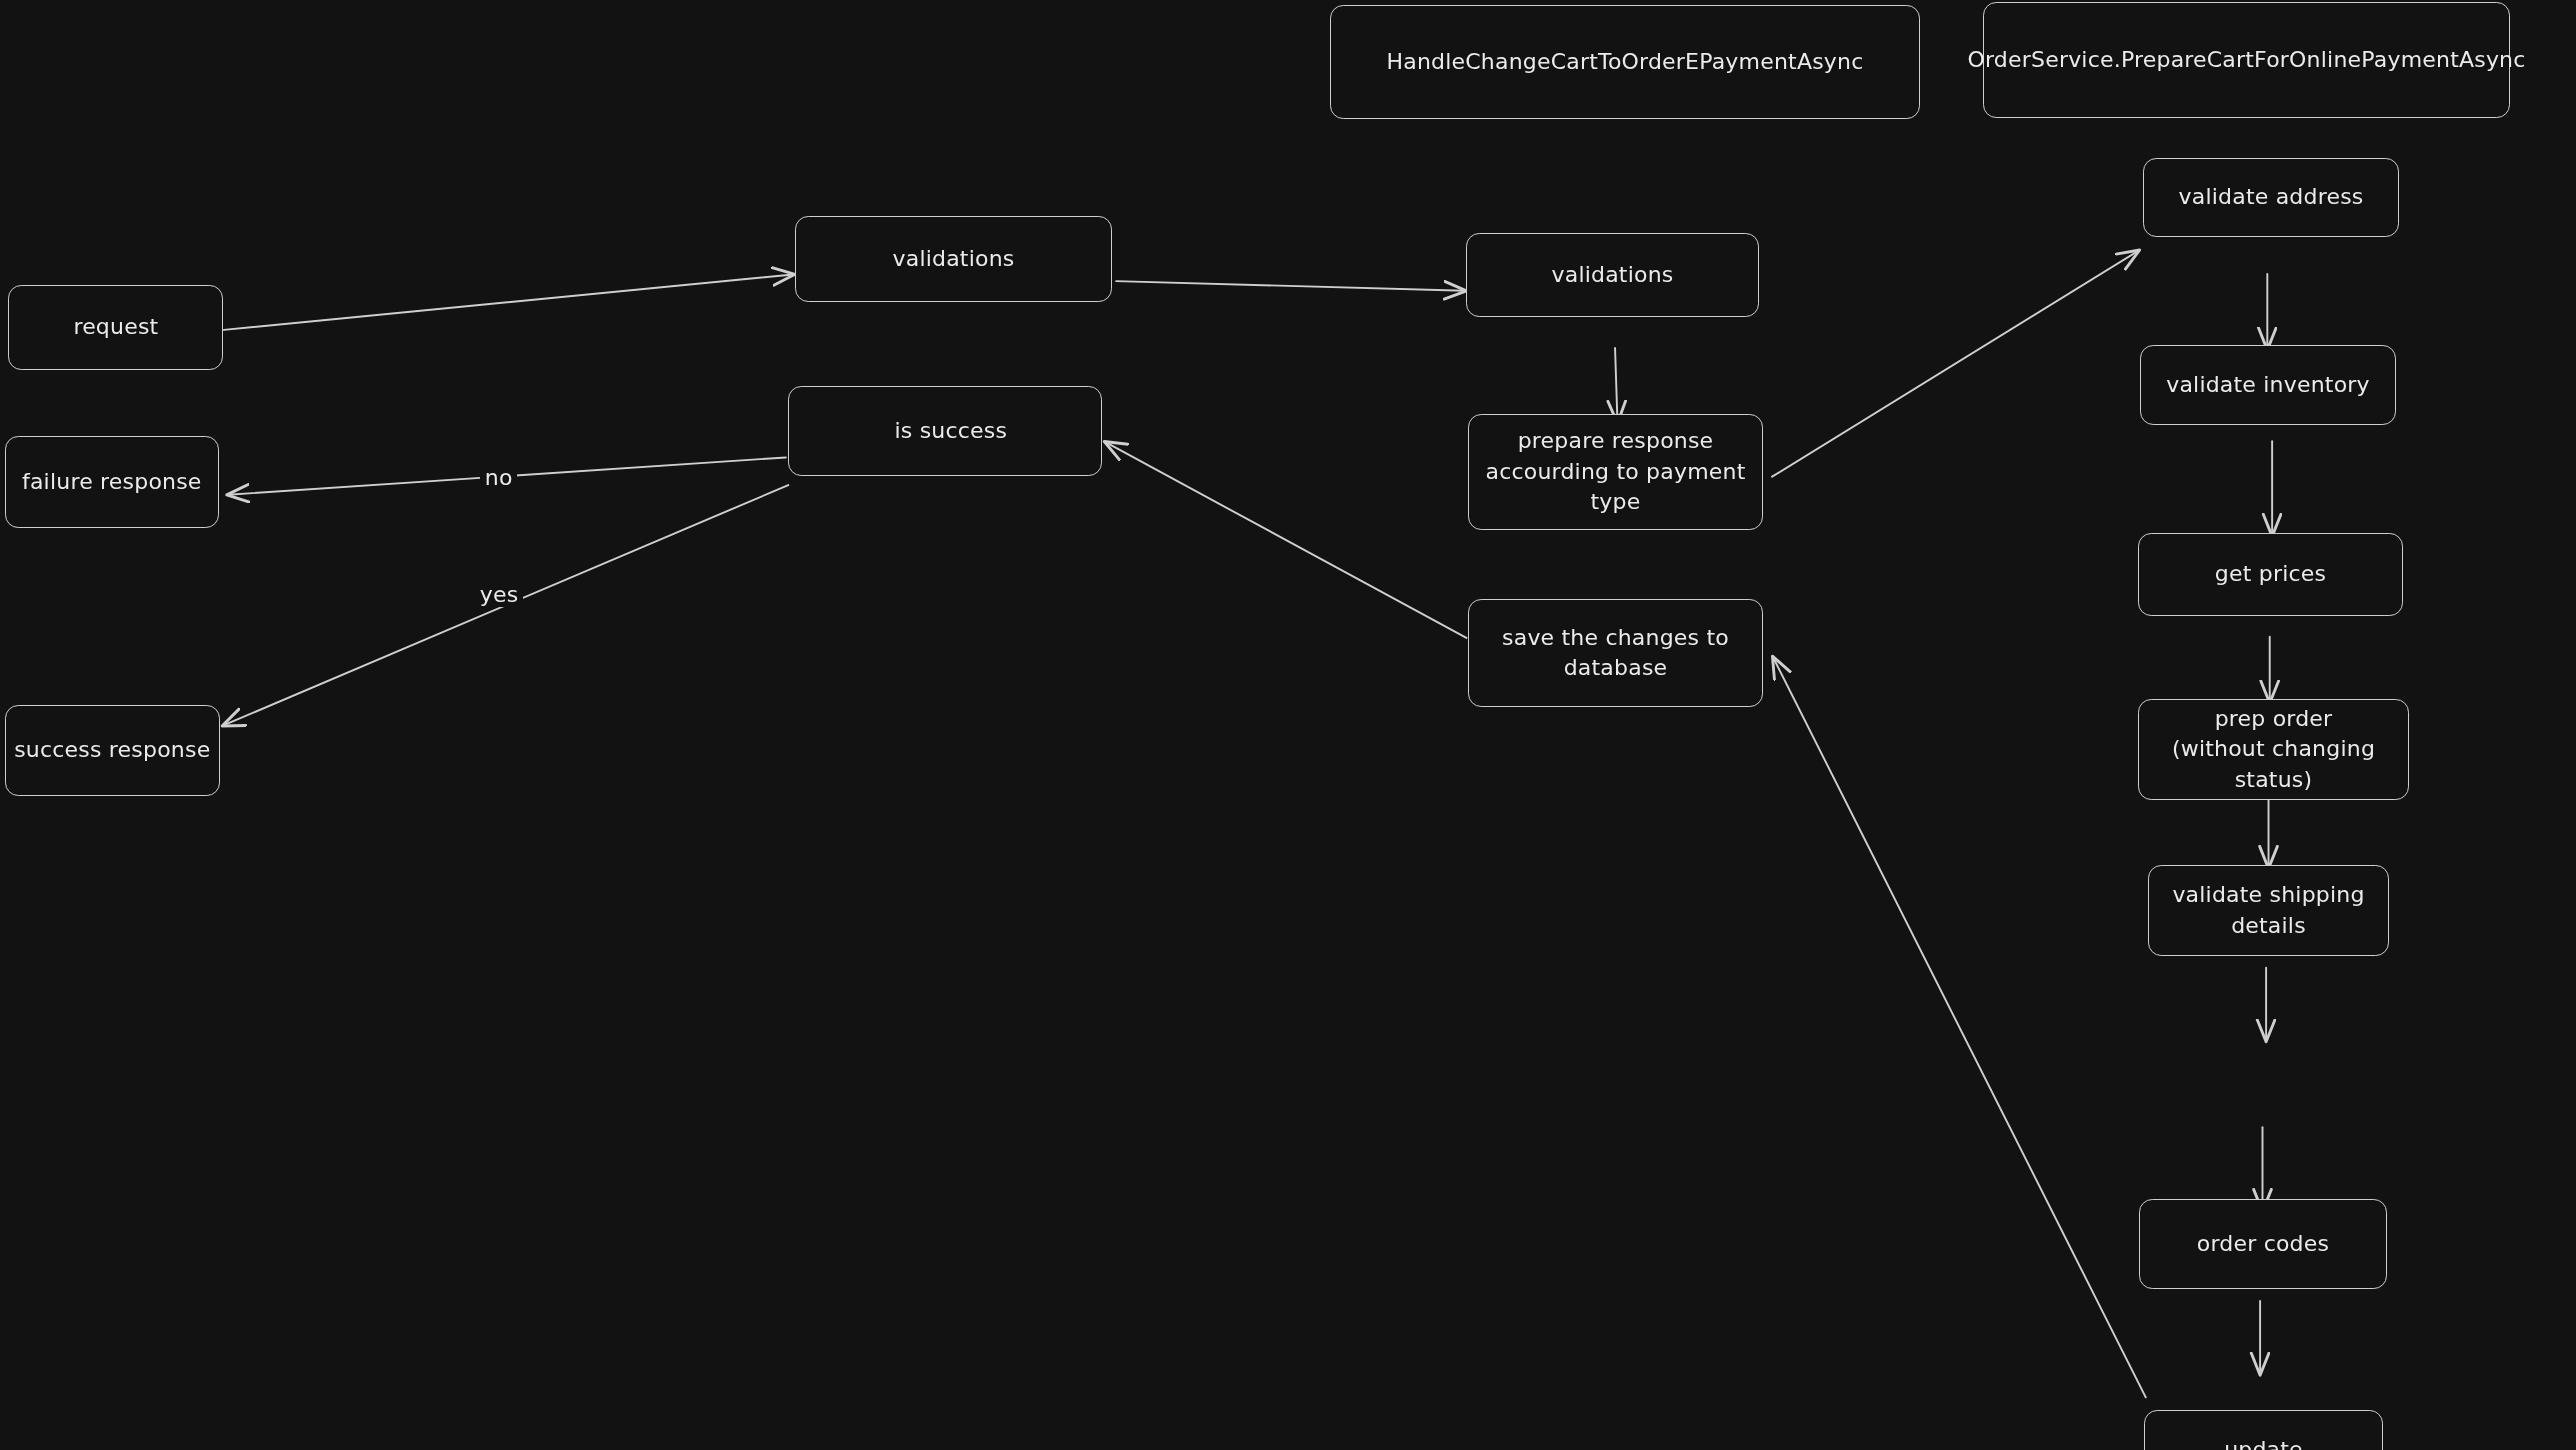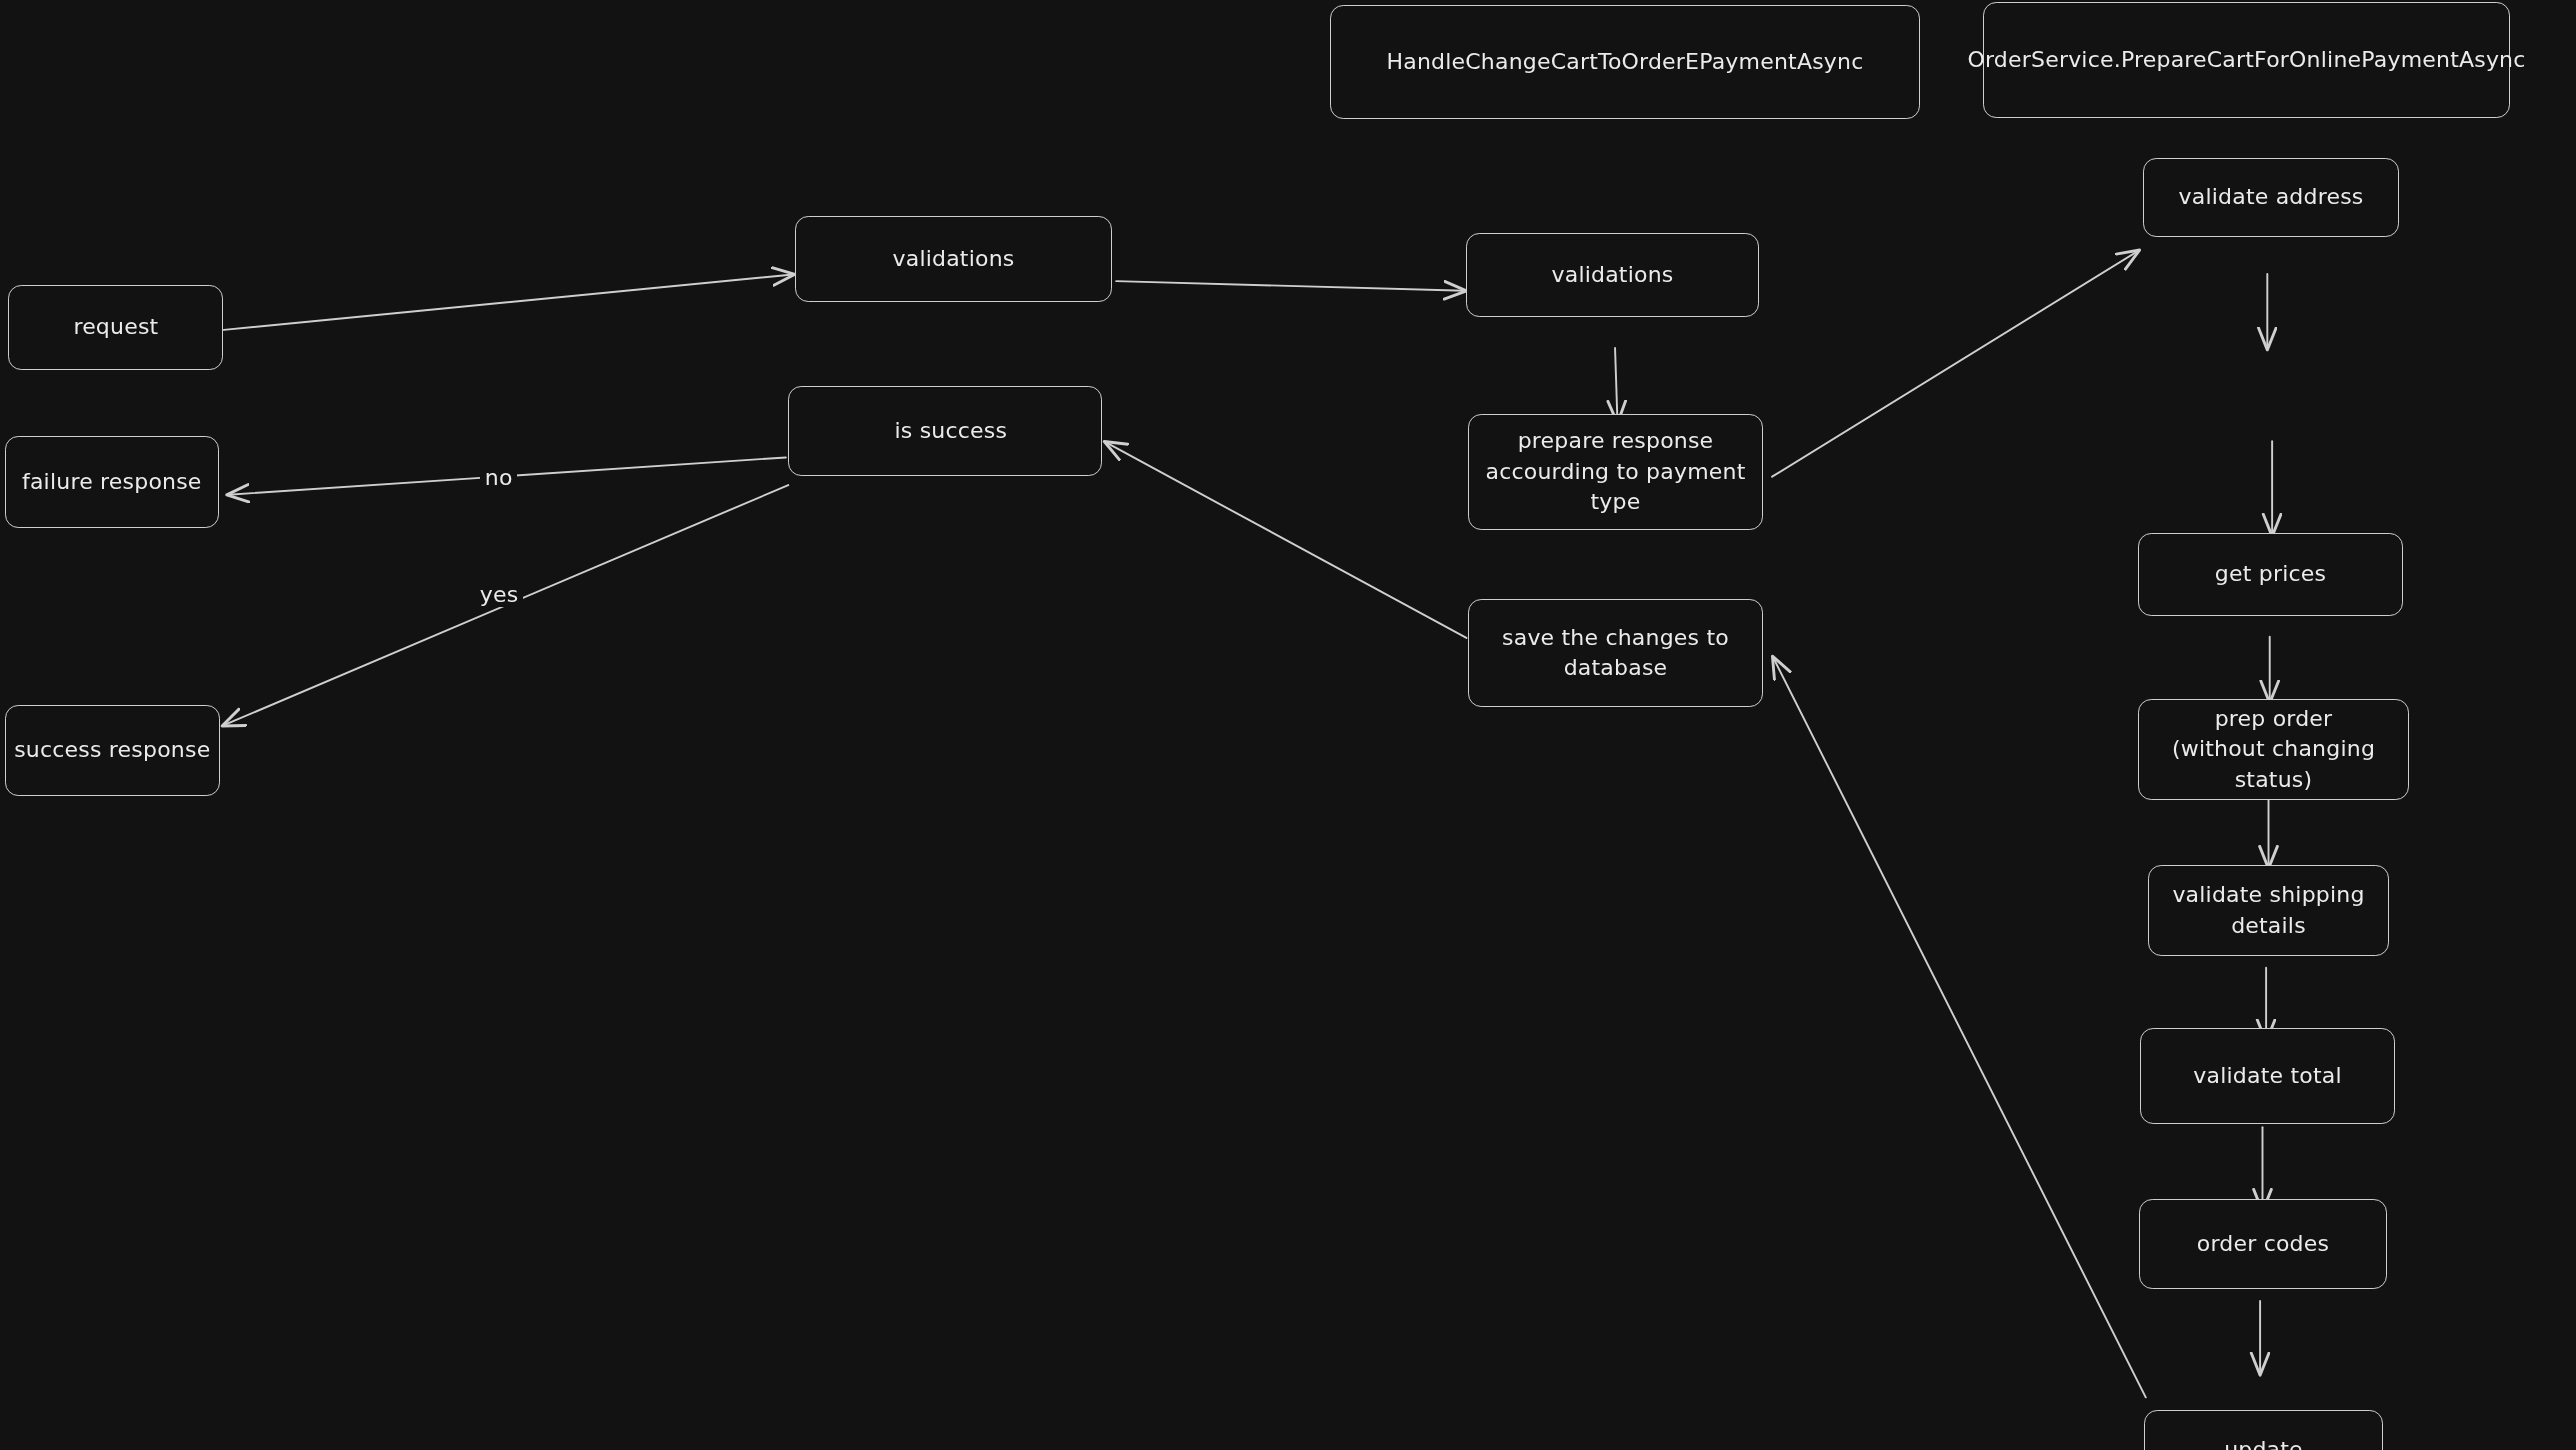--- a/index.html
+++ b/index.html
@@ -122,34 +122,34 @@
 type</span>
   </div>
   <div class="node step" style="left:1468px; top:599px; width:295px; height:108px;">
     <span>save the changes to
 database</span>
   </div>
 
   <div class="node step" style="left:2143px; top:158px; width:256px; height:79px;">
     <span>validate address</span>
   </div>
+  <div class="node step" style="left:2140px; top:345px; width:256px; height:80px;">
+    <span>validate inventory</span>
+  </div>
   <div class="node step" style="left:2138px; top:533px; width:265px; height:83px;">
     <span>get prices</span>
   </div>
   <div class="node step" style="left:2138px; top:699px; width:271px; height:101px;">
     <span>prep order
 (without changing
 status)</span>
   </div>
   <div class="node step" style="left:2148px; top:865px; width:241px; height:91px;">
     <span>validate shipping
 details</span>
-  </div>
-  <div class="node step" style="left:2140px; top:1028px; width:255px; height:96px;">
-    <span>validate total</span>
   </div>
   <div class="node step" style="left:2139px; top:1199px; width:248px; height:90px;">
     <span>order codes</span>
   </div>
   <div class="node step" style="left:2144px; top:1371px; width:239px; height:80px;margin-top:39px;">
     <span>update</span>
   </div>
 
   <div class="edge-label" style="left:480px; top:465px;">
     <span>no</span>

